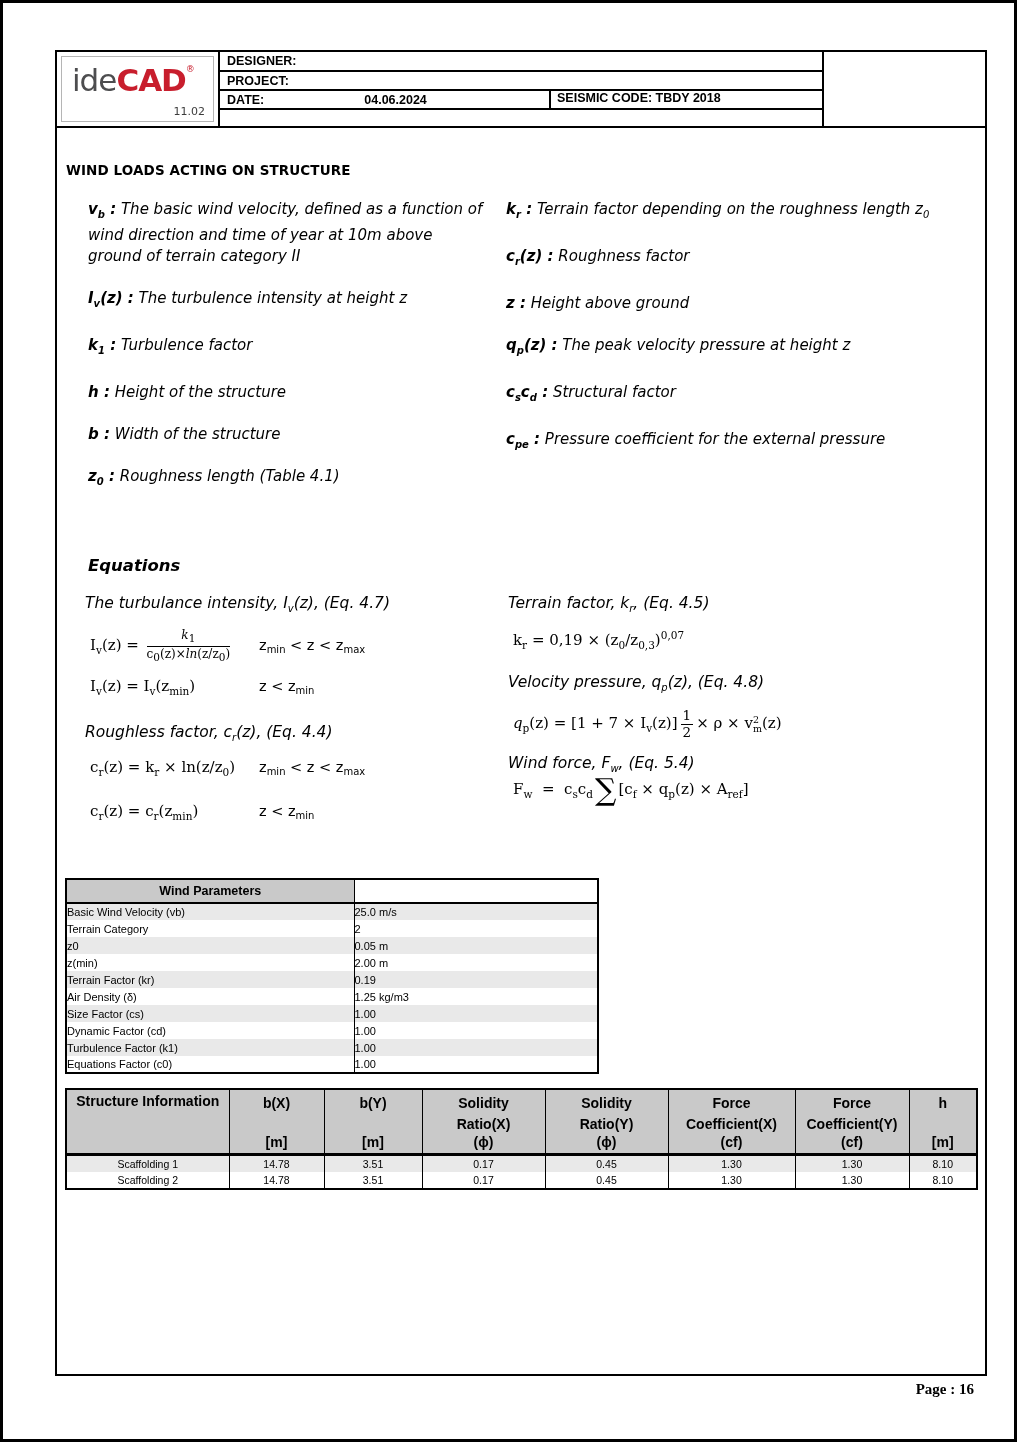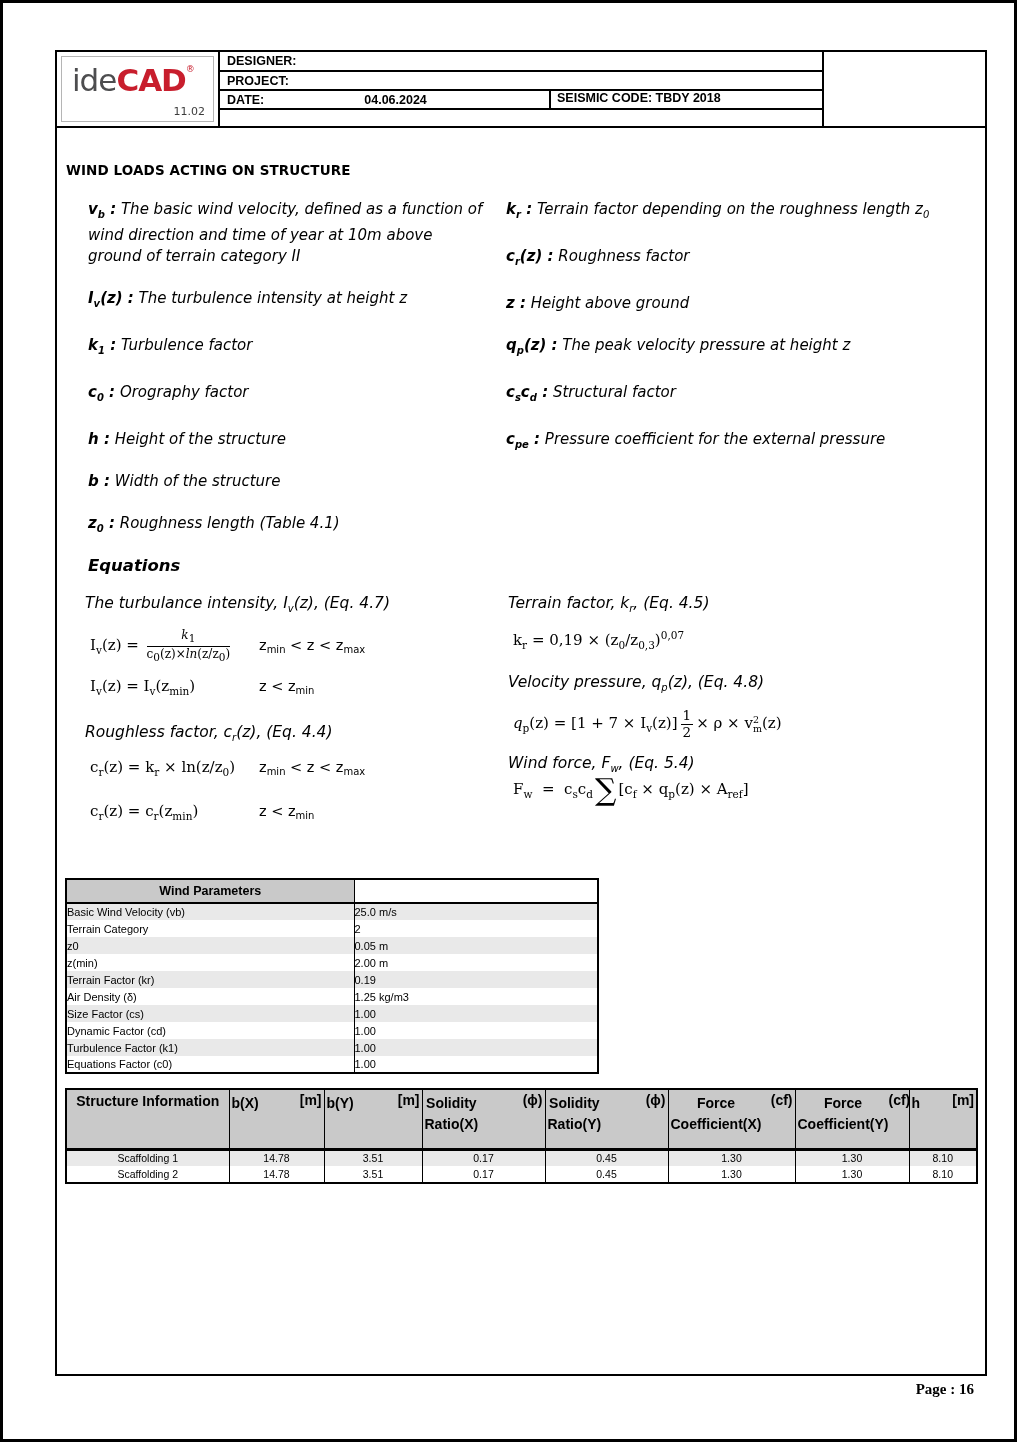--- a/index.html
+++ b/index.html
@@ -92,21 +92,21 @@
   tr.alt { background:#e9e9e9; }
 
   .struct-table { position:absolute; top:1036px; left:8px; width:911px;
                   font-family:"Liberation Sans", sans-serif; font-size:10.5px; }
   .struct-table { border:2px solid #000; }
   .struct-table th, .struct-table td { border-left:1px solid #000; text-align:center; vertical-align:middle; }
   .struct-table th:first-child, .struct-table td:first-child { border-left:none; }
   .struct-table thead tr { border-bottom:3px solid #000; }
   .struct-table th { background:#c9c9c9; height:60px; font-size:14px; font-weight:bold; padding:3px 2px; vertical-align:top; }
   .struct-table td { height:17px; }
-  .th-inner { display:flex; flex-direction:row; justify-content:space-between; height:100%; }
+  .th-inner { display:flex; flex-direction:column; justify-content:space-between; height:100%; }
   .th-name { white-space:pre-line; line-height:1.5; }
   .th-unit { line-height:1.1; }
 
   
   .footer { position:absolute; top:1378px; right:40px; font-size:15px; font-weight:bold;
             font-family:Liberation Serif, serif; }
 </style>
 </head>
 <body>
 
@@ -141,21 +141,20 @@
       <div class="right-cell"></div>
     </div>
 
     <div class="doc-title">WIND LOADS ACTING ON STRUCTURE</div>
 
     <div class="defs">
       <div class="defs-col defs-left">
         <div class="def-item"><b>v<sub>b</sub> :</b> The basic wind velocity, defined as a function of wind direction and time of year at 10m above ground of terrain category II</div>
         <div class="def-item"><b>I<sub>v</sub>(z) :</b> The turbulence intensity at height z</div>
         <div class="def-item"><b>k<sub>1</sub> :</b> Turbulence factor</div>
-        <div class="def-item"><b>c<sub>0</sub> :</b> Orography factor</div>
         <div class="def-item"><b>h :</b> Height of the structure</div>
         <div class="def-item"><b>b :</b> Width of the structure</div>
         <div class="def-item"><b>z<sub>0</sub> :</b> Roughness length (Table 4.1)</div>
       </div>
       <div class="defs-col defs-right">
         <div class="def-item"><b>k<sub>r</sub> :</b> Terrain factor depending on the roughness length z<sub>0</sub></div>
         <div class="def-item"><b>c<sub>r</sub>(z) :</b> Roughness factor</div>
         <div class="def-item"><b>z :</b> Height above ground</div>
         <div class="def-item"><b>q<sub>p</sub>(z) :</b> The peak velocity pressure at height z</div>
         <div class="def-item"><b>c<sub>s</sub>c<sub>d</sub> :</b> Structural factor</div>

